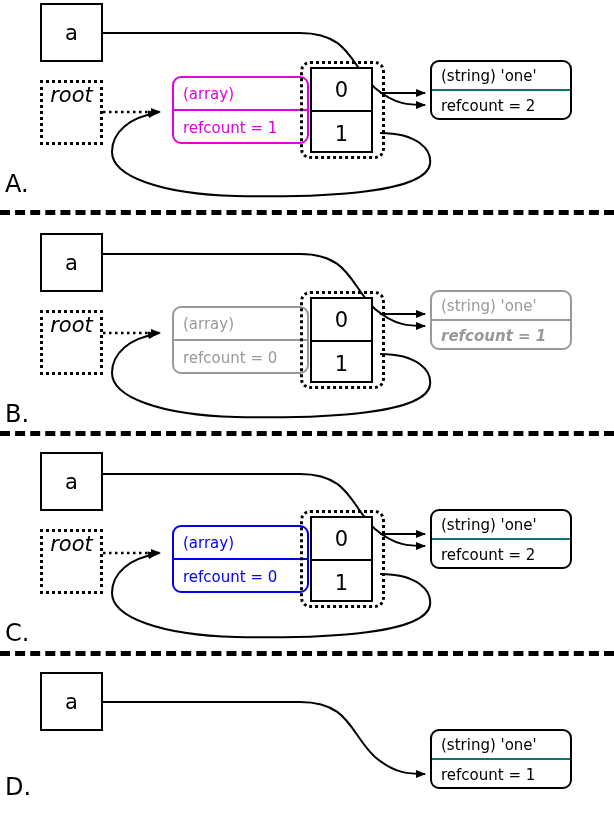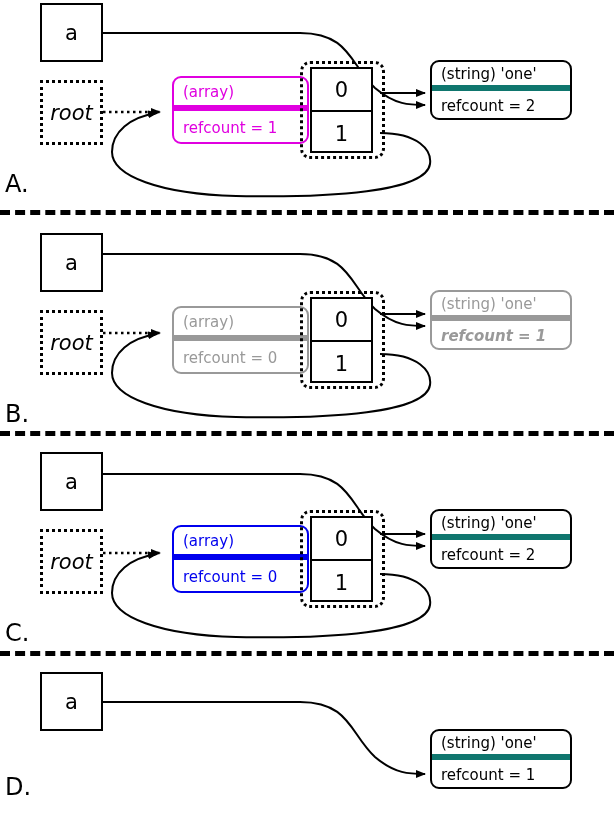--- a/index.html
+++ b/index.html
@@ -7,28 +7,28 @@
        font-family:"DejaVu Sans","Liberation Sans",sans-serif;}
 
   .panel{position:absolute;left:0;width:614px;}
   .svg-layer{position:absolute;left:0;top:0;width:614px;height:814px;pointer-events:none;}
 
   
   .var-box{position:absolute;box-sizing:border-box;border:2px solid #000;
            display:flex;align-items:center;justify-content:center;
            font-size:21px;color:#000;background:#fff;}
   .root-box{position:absolute;box-sizing:border-box;border:3px dotted #000;
-            display:flex;align-items:center;justify-content:center;
+            display:flex;align-items:flex-start;justify-content:center;
             font-size:21px;font-style:italic;color:#000;background:#fff;}
 
   .zval{position:absolute;box-sizing:border-box;border:2px solid #000;
         border-radius:9px;background:#fff;overflow:hidden;}
   .zval .row{box-sizing:border-box;display:flex;align-items:center;
              padding-left:9px;font-size:15px;color:#000;white-space:nowrap;}
-  .zval .row.top{border-bottom:6px solid #0f766e;align-items:center;}
+  .zval .row.top{border-bottom:2px solid #0f766e;align-items:center;}
 
   
   .zval.grey{border-color:#999;}
   .zval.grey .row{color:#999;}
   .zval.grey .row.top{border-bottom-color:#999;}
   .zval.grey .row.emph{font-weight:bold;font-style:italic;}
 
   
   .zval.magenta{border-color:#e000e0;}
   .zval.magenta .row{color:#e000e0;}

